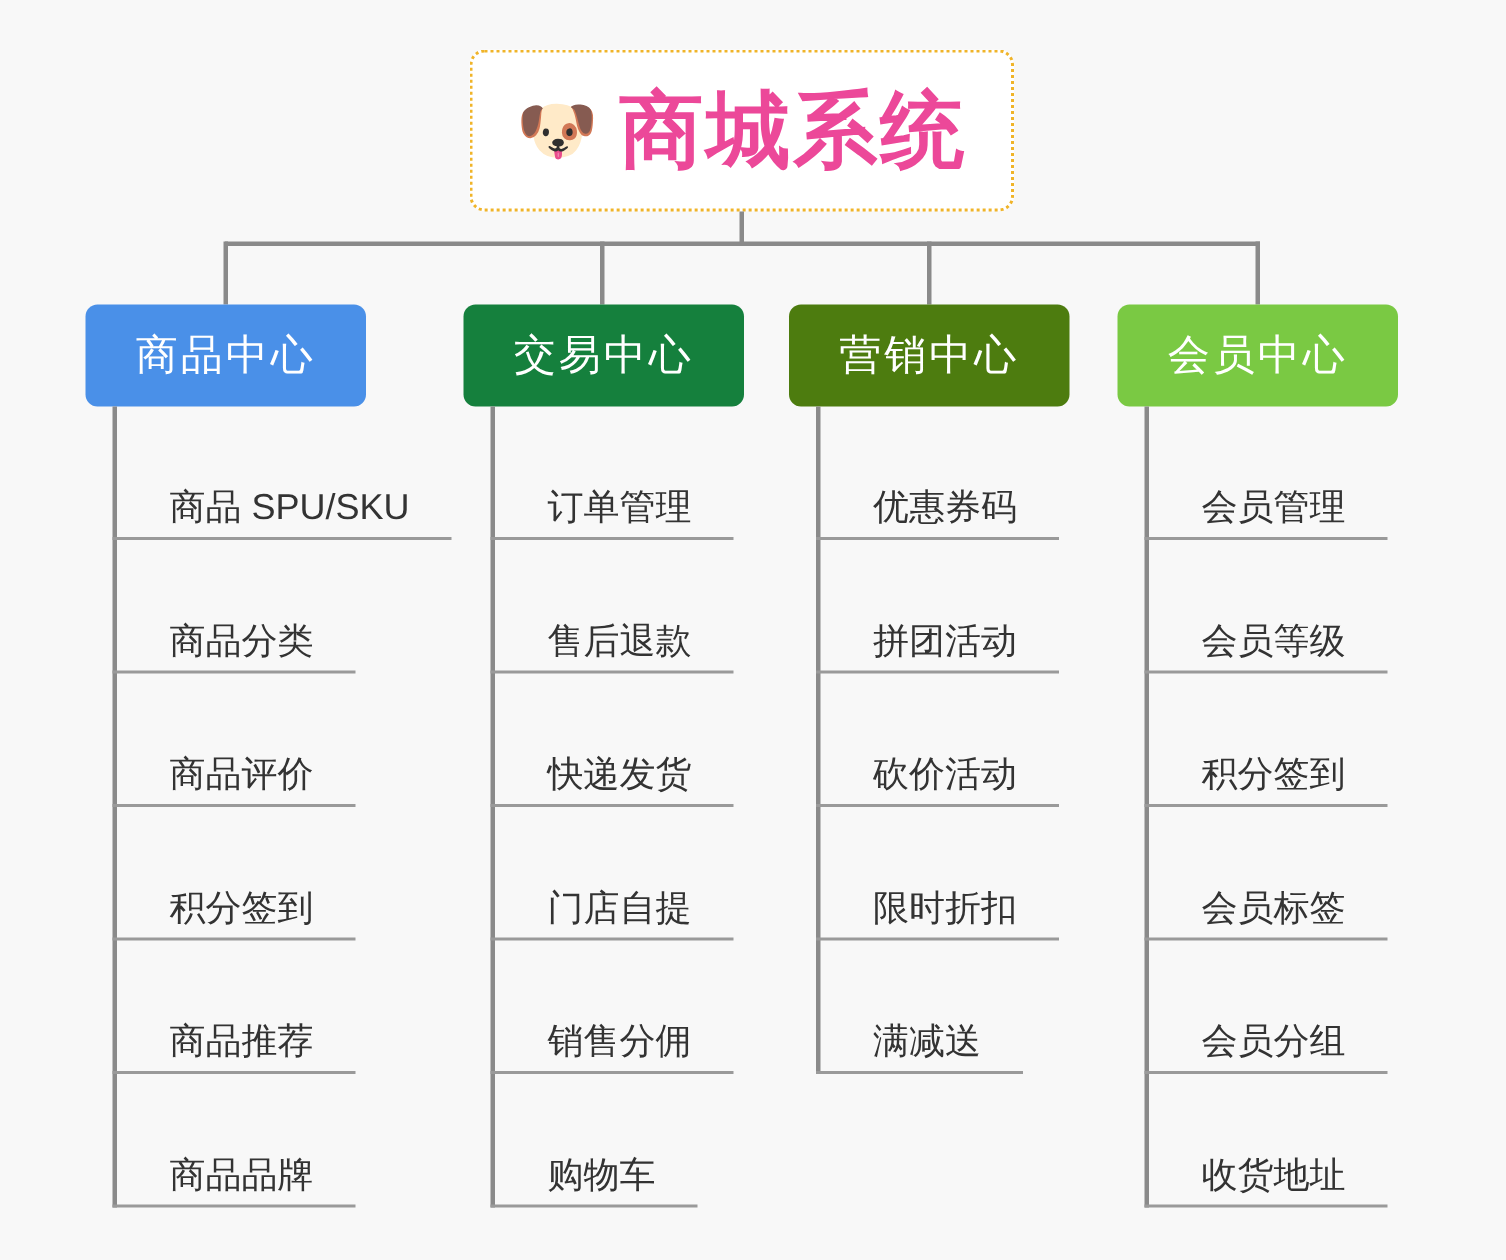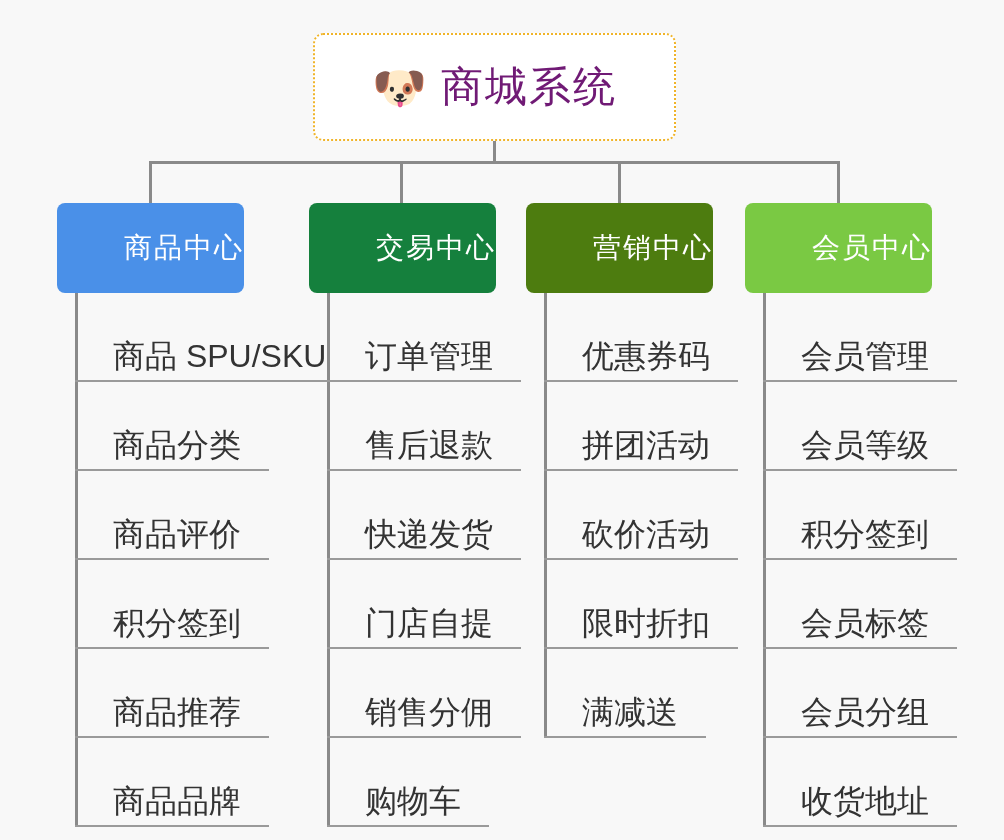--- a/index.html
+++ b/index.html
@@ -36,46 +36,47 @@
     justify-content: center;
     gap: 14px;
   }
   .root-emoji {
     font-size: 44px;
     line-height: 1;
     display: block;
     margin-top: 2px;
   }
   .root-title {
-    font-size: 42px;
-    color: #701a75;
+    font-size: 56px;
+    color: #ec4899;
     letter-spacing: 2px;
     line-height: 1;
+    font-weight: bold;
   }
 
   
   .conn {
     position: absolute;
     background: #8a8a8a;
   }
   .conn-v { width: 3px; }
   .conn-h { height: 3px; }
 
   
   .column {
     position: absolute;
     top: 203px;
   }
   .cat-box {
     box-sizing: border-box;
-    height: 90px;
+    height: 68px;
     border-radius: 8px;
     display: flex;
     align-items: center;
-    justify-content: flex-end;
+    justify-content: center;
     color: #ffffff;
     font-size: 28px;
     letter-spacing: 2px;
   }
 
   .leaf-list {
     position: relative;
     margin-left: 18px;
     padding-left: 0;
   }
@@ -97,21 +98,21 @@
     padding-left: 0;
   }
   .leaf-inner {
     display: inline-flex;
     align-items: flex-end;
     border-bottom: 2px solid #9a9a9a;
     padding: 0 28px 6px 38px;
     margin-left: 0;
   }
   .leaf-label {
-    font-size: 32px;
+    font-size: 24px;
     color: #333333;
     line-height: 1.1;
     white-space: nowrap;
   }
 </style>
 </head>
 <body>
 
 <div id="canvas">
 

